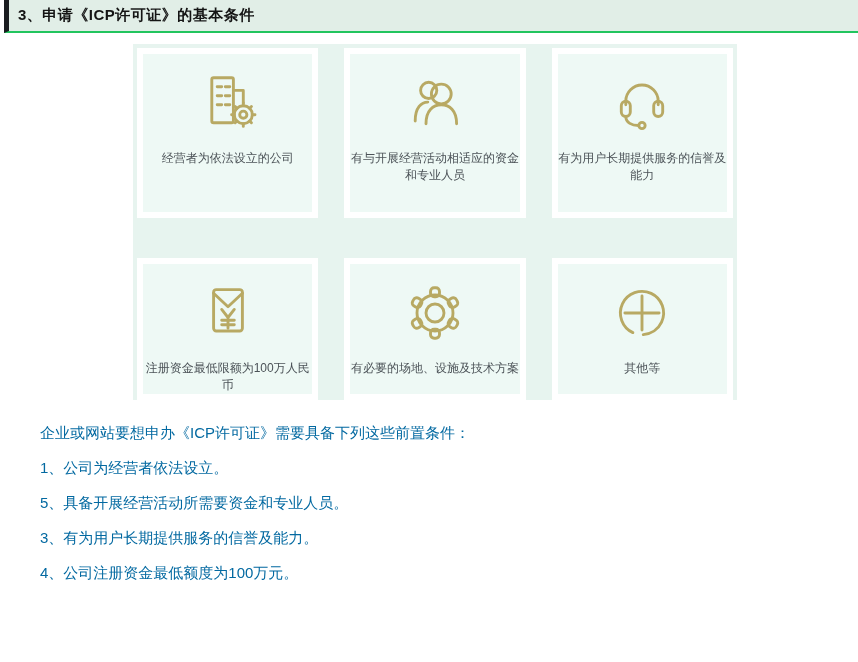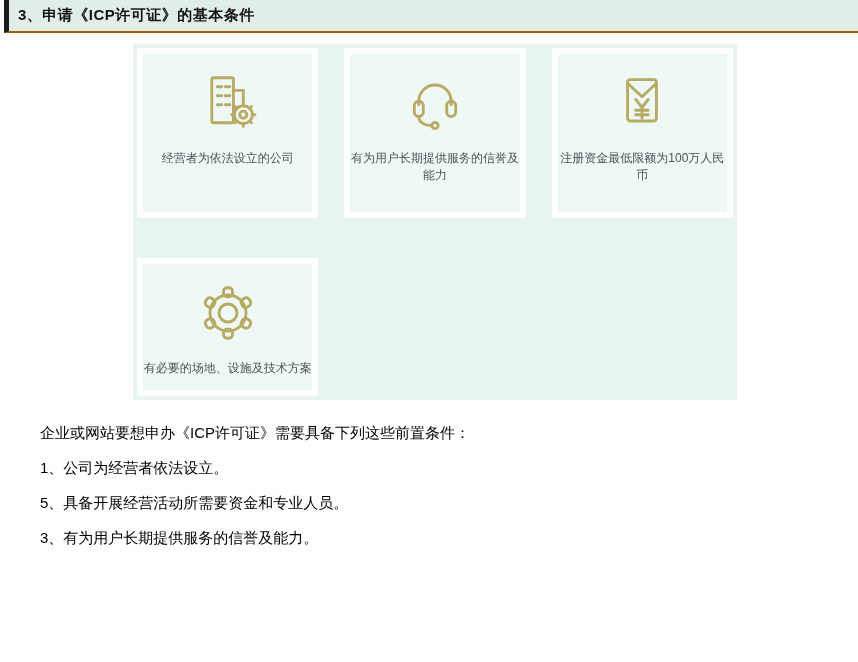--- a/index.html
+++ b/index.html
@@ -10,21 +10,21 @@
     background: #ffffff;
     font-family: "Liberation Sans", "DejaVu Sans", sans-serif;
     overflow: hidden;
   }
   
   .section-header {
     margin-left: 4px;
     height: 33px;
     background: #e1eee7;
     border-left: 5px solid #1a1d20;
-    border-bottom: 2px solid #a16207;
+    border-bottom: 2px solid #22c55e;
     display: flex;
     align-items: center;
     padding-left: 9px;
   }
   .section-header h2 {
     font-size: 15px;
     font-weight: bold;
     color: #141414;
     letter-spacing: 0.5px;
   }
@@ -64,21 +64,21 @@
     max-width: 172px;
   }
   
   .conditions {
     margin-top: 22px;
     padding-left: 40px;
   }
   .conditions p {
     font-size: 15px;
     line-height: 22px;
-    color: #000000;
+    color: #0369a1;
     margin-bottom: 13px;
   }
 </style>
 </head>
 <body>
 
 <div class="page">
 
   <div class="section-header">
     <h2>3、申请《ICP许可证》的基本条件</h2>
@@ -93,20 +93,31 @@
           <path d="M28,22 h5 M37,22 h5 M28,32 h5 M37,32 h5 M28,42 h5 M37,42 h5"></path>
           <path d="M46,26 h11 v14"></path>
           <circle cx="57" cy="53" r="10"></circle>
           <circle cx="57" cy="53" r="4"></circle>
           <path d="M57,40 v3 M57,63 v3 M44,53 h3 M67,53 h3 M48,44 l2,2 M64,60 l2,2 M66,44 l-2,2 M50,60 l-2,2"></path>
         </svg>
       </div>
       <div class="caption">经营者为依法设立的公司</div>
     </div>
 
+    <div class="tile">
+      <div class="icon-box">
+        <svg width="76" height="72" viewBox="0 0 80 80" stroke-width="3.2">
+          <circle cx="33" cy="26" r="9"></circle>
+          <path d="M18,60 c0,-15 7,-21 14,-21"></path>
+          <circle cx="47" cy="30" r="11"></circle>
+          <path d="M30,63 c0,-15 8,-21 17,-21 c9,0 17,6 17,21"></path>
+        </svg>
+      </div>
+      <div class="caption">有与开展经营活动相适应的资金和专业人员</div>
+    </div>
 
     <div class="tile">
       <div class="icon-box">
         <svg width="76" height="72" viewBox="0 0 80 80" stroke-width="3.2">
           <path d="M22,42 v-4 a18,18 0 0 1 36,0 v4"></path>
           <rect x="17" y="38" width="10" height="17" rx="5"></rect>
           <rect x="53" y="38" width="10" height="17" rx="5"></rect>
           <path d="M22,55 c0,7 7,10 14,10"></path>
           <circle cx="40" cy="65" r="3.5"></circle>
         </svg>
@@ -136,23 +147,33 @@
             <rect x="35" y="12" width="10" height="10" rx="4" transform="rotate(120 40 40)"></rect>
             <rect x="35" y="12" width="10" height="10" rx="4" transform="rotate(180 40 40)"></rect>
             <rect x="35" y="12" width="10" height="10" rx="4" transform="rotate(240 40 40)"></rect>
             <rect x="35" y="12" width="10" height="10" rx="4" transform="rotate(300 40 40)"></rect>
           </g>
         </svg>
       </div>
       <div class="caption">有必要的场地、设施及技术方案</div>
     </div>
 
+    <div class="tile">
+      <div class="icon-box">
+        <svg width="76" height="72" viewBox="0 0 80 80" stroke-width="3.2">
+          <circle cx="40" cy="40" r="24" stroke-dasharray="138 13" transform="rotate(115 40 40)"></circle>
+          <path d="M40,21 V59 M21,40 H59"></path>
+        </svg>
+      </div>
+      <div class="caption">其他等</div>
+    </div>
 
   </div>
 
   <div class="conditions">
     <p>企业或网站要想申办《ICP许可证》需要具备下列这些前置条件：</p>
     <p>1、公司为经营者依法设立。</p>
     <p>5、具备开展经营活动所需要资金和专业人员。</p>
     <p>3、有为用户长期提供服务的信誉及能力。</p>
+    <p>4、公司注册资金最低额度为100万元。</p>
   </div>
 
 </div>
 
 </body></html>

